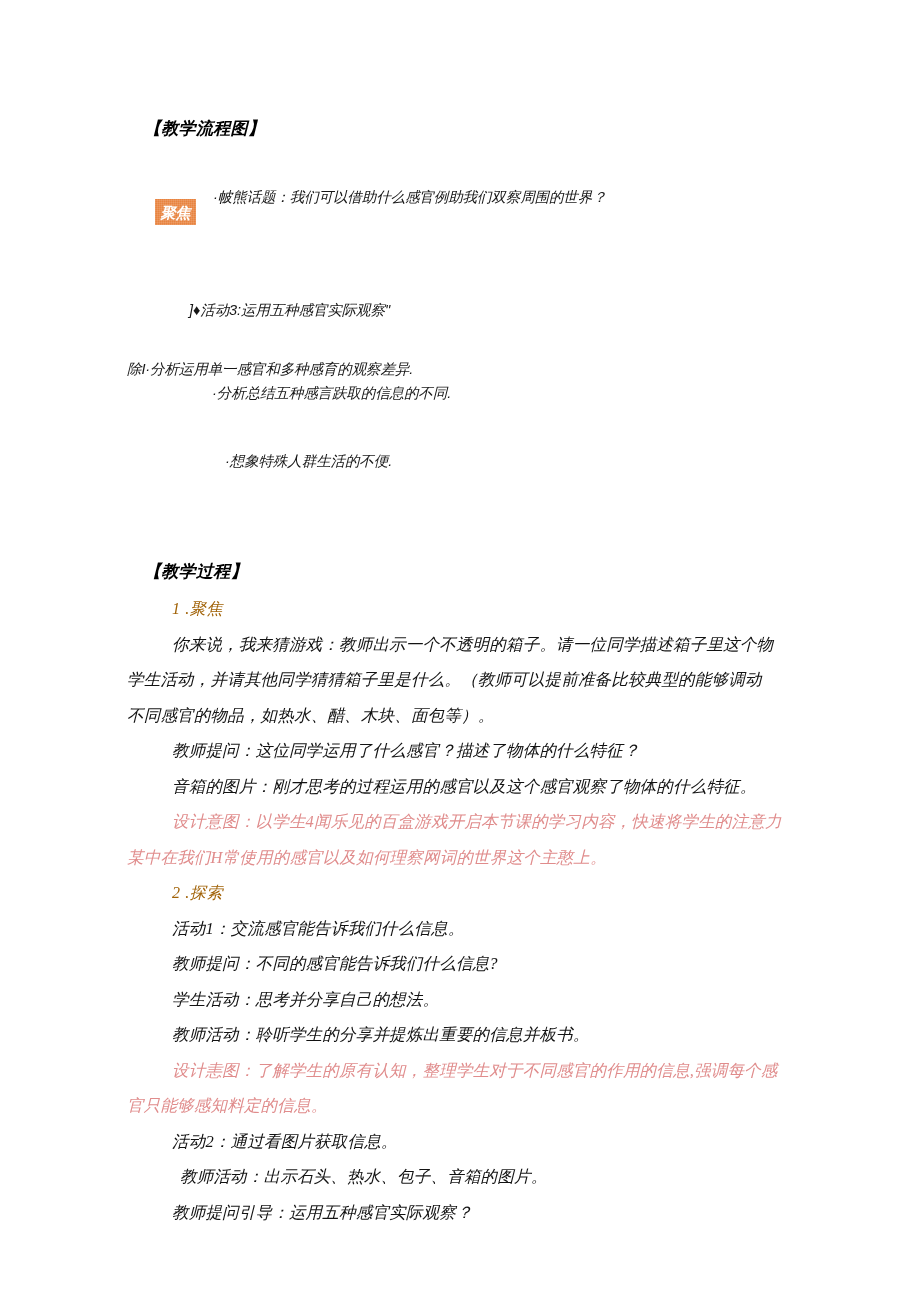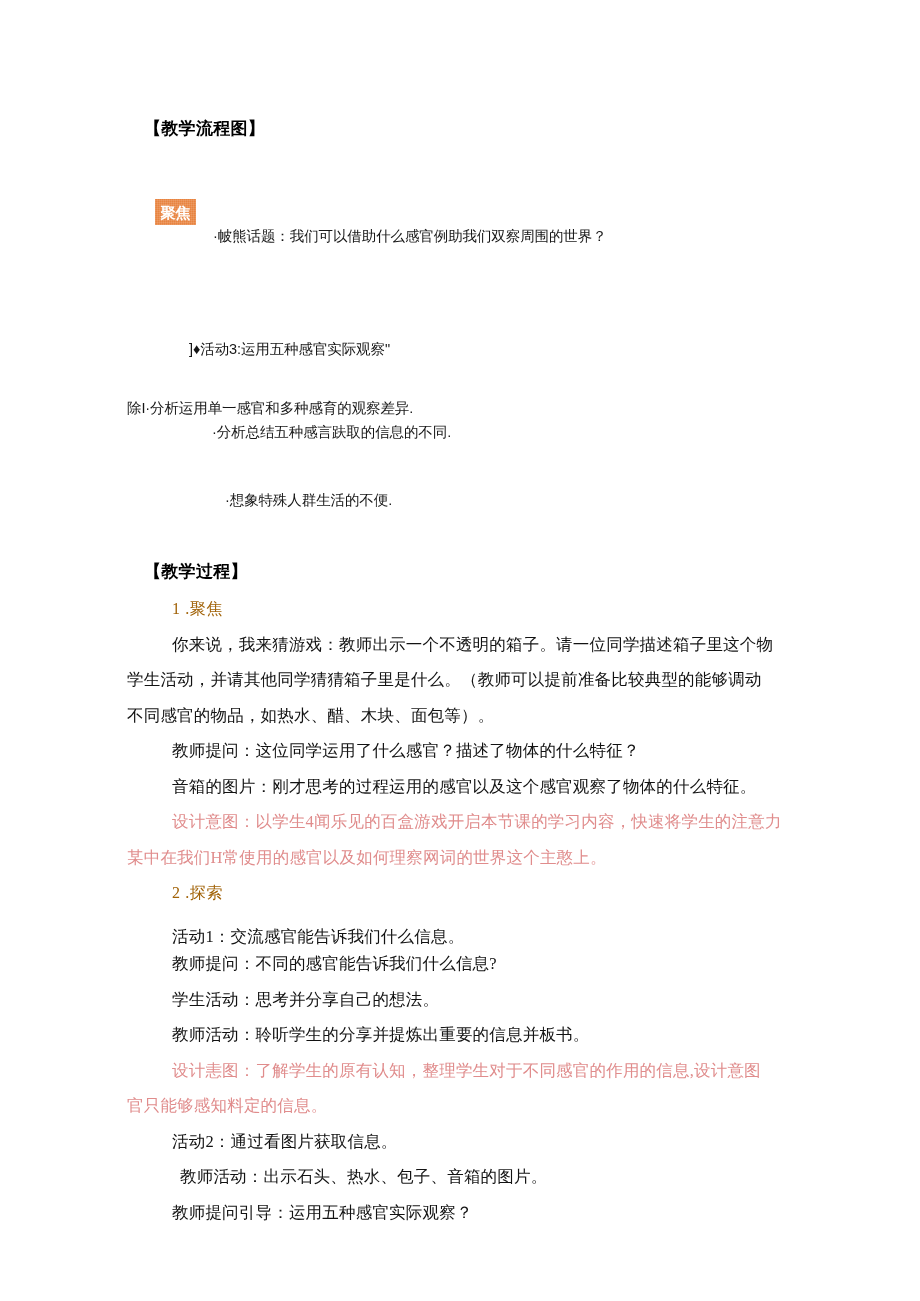--- a/index.html
+++ b/index.html
@@ -16,20 +16,21 @@
     color: #111111;
     overflow: hidden;
   }
 
   .page {
     position: absolute;
     inset: 0;
     width: 920px;
     height: 920px;
     background: #ffffff;
+    font-style: italic;
   }
 
   
   .abs {
     position: absolute;
     white-space: pre;
     line-height: 1.0;
   }
 
   
@@ -41,21 +42,20 @@
     color: #000000;
   }
 
   
   .flow-text {
     font-family: "Liberation Sans", "DejaVu Sans", sans-serif;
     font-size: 14.5px;
     color: #161616;
     letter-spacing: -0.1px;
     line-height: 1.55;
-    margin-top: 39px;
   }
   .flow-badge {
     position: absolute;
     left: 155px;
     top: 199px;
     width: 41px;
     height: 26px;
     background: #e8833f;
     background-image:
       repeating-linear-gradient(0deg, rgba(255,255,255,0.10) 0 1px, rgba(0,0,0,0.0) 1px 2px),
@@ -127,24 +127,24 @@
   <div id="process-body">
       <div class="abs body-num" style="left: 172px; top: 601px;">1 .聚焦</div>
       <div class="abs body-text" style="left: 172px; top: 636.5px;">你来说，我来猜游戏：教师出示一个不透明的箱子。请一位同学描述箱子里这个物</div>
       <div class="abs body-text" style="left: 127px; top: 672px;">学生活动，并请其他同学猜猜箱子里是什么。（教师可以提前准备比较典型的能够调动</div>
       <div class="abs body-text" style="left: 127px; top: 707.5px;">不同感官的物品，如热水、醋、木块、面包等）。</div>
       <div class="abs body-text" style="left: 172px; top: 743px;">教师提问：这位同学运用了什么感官？描述了物体的什么特征？</div>
       <div class="abs body-text" style="left: 172px; top: 778.5px;">音箱的图片：刚才思考的过程运用的感官以及这个感官观察了物体的什么特征。</div>
       <div class="abs design-note" style="left: 172px; top: 814px;">设计意图：以学生4闻乐见的百盒游戏开启本节课的学习内容，快速将学生的注意力</div>
       <div class="abs design-note" style="left: 127px; top: 849.5px;">某中在我们H常使用的感官以及如何理察网词的世界这个主憨上。</div>
       <div class="abs body-num" style="left: 172px; top: 885px;">2 .探索</div>
-      <div class="abs body-text" style="left: 172px; top: 920.5px; margin-top: 8px;">活动1：交流感官能告诉我们什么信息。</div>
+      <div class="abs body-text" style="left: 172px; top: 920.5px;">活动1：交流感官能告诉我们什么信息。</div>
       <div class="abs body-text" style="left: 172px; top: 956px;">教师提问：不同的感官能告诉我们什么信息?</div>
       <div class="abs body-text" style="left: 172px; top: 991.5px;">学生活动：思考并分享自己的想法。</div>
       <div class="abs body-text" style="left: 172px; top: 1027px;">教师活动：聆听学生的分享并提炼出重要的信息并板书。</div>
-      <div class="abs design-note" style="left: 172px; top: 1062.5px;">设计恚图：了解学生的原有认知，整理学生对于不同感官的作用的信息,设计意图</div>
+      <div class="abs design-note" style="left: 172px; top: 1062.5px;">设计恚图：了解学生的原有认知，整理学生对于不同感官的作用的信息,强调每个感</div>
       <div class="abs design-note" style="left: 127px; top: 1098px;">官只能够感知料定的信息。</div>
       <div class="abs body-text" style="left: 172px; top: 1133.5px;">活动2：通过看图片获取信息。</div>
       <div class="abs body-text" style="left: 172px; top: 1169px; margin-left: 8px;">教师活动：出示石头、热水、包子、音箱的图片。</div>
       <div class="abs body-text" style="left: 172px; top: 1204.5px;">教师提问引导：运用五种感官实际观察？</div>
     </div>
 
 </div>
 
 </body></html>

